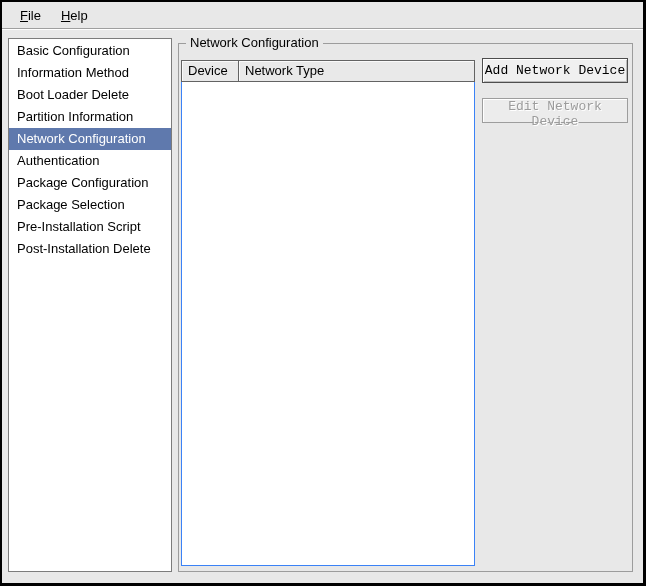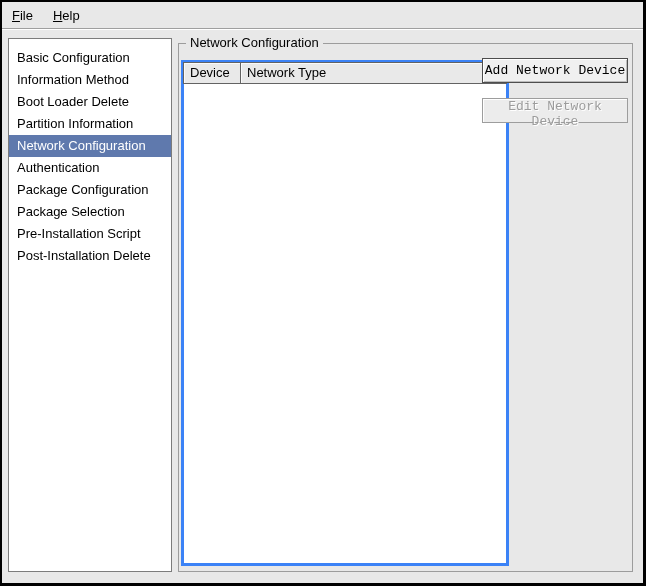--- a/index.html
+++ b/index.html
@@ -3,40 +3,40 @@
 <meta charset="utf-8">
 <style>
   * { margin:0; padding:0; box-sizing:border-box; }
   body { font-family:"Liberation Sans","DejaVu Sans",sans-serif; }
   .screen { position:relative; width:646px; height:586px; background:#000000; overflow:hidden; }
   .window { position:absolute; left:2px; top:2px; width:641px; height:581px; background:#e8e8e8; }
 
   
   .menubar { position:absolute; left:0; top:0; width:100%; height:27px;
              border-bottom:1px solid #9f9f9f; box-shadow:0 1px 0 #ffffff;
-             display:flex; align-items:center; padding-left:0; }
+             display:flex; align-items:center; padding-left:8px; }
   .menu-item { padding:4px 10px; font-size:13px; color:#000; cursor:default; }
   .menu-item .accel { text-decoration:underline; }
 
   
   .sidebar { position:absolute; left:6px; top:36px; width:164px; height:534px;
-             background:#ffffff; border:1px solid #7c7c7c; padding-top:8px; overflow:hidden; }
+             background:#ffffff; border:1px solid #7c7c7c; padding-top:1px; overflow:hidden; }
   .side-item { height:22px; line-height:22px; padding-left:8px; font-size:13px;
                color:#000; white-space:nowrap; cursor:default; }
   .side-item.selected { background:#5f79ad; color:#ffffff; }
 
   
   .frame { position:absolute; left:176px; top:41px; width:455px; height:529px;
            border:1px solid #9c9c9c; }
   .frame-label { position:absolute; left:7px; top:-9px; background:#e8e8e8;
                  padding:0 4px; font-size:13px; line-height:16px; color:#000; white-space:nowrap; }
 
   
-  .table-wrap { position:absolute; left:179px; top:58px; width:328px; height:506px;
-                background:#ffffff; border:3px solid #3b82f6; }
+  .table-wrap { position:absolute; left:179px; top:58px; width:294px; height:506px;
+                background:#ffffff; border:1px solid #3b82f6; }
   .thead { display:flex; height:22px; margin:-1px -1px 0 -1px; }
   .th { height:22px; line-height:20px; background:#e9e9e9; border:1px solid #636363;
         box-shadow:inset 1px 1px 0 #fafafa; padding-left:6px; font-size:13px;
         color:#000; white-space:nowrap; overflow:hidden; cursor:default; }
   .th-device { width:58px; flex:none; }
   .th-type { flex:1; margin-left:-1px; }
   .tbody { position:absolute; left:0; top:21px; right:0; bottom:0; background:#ffffff; }
 
   
   .btn { position:absolute; left:480px; width:146px; height:25px; font-size:13px;

